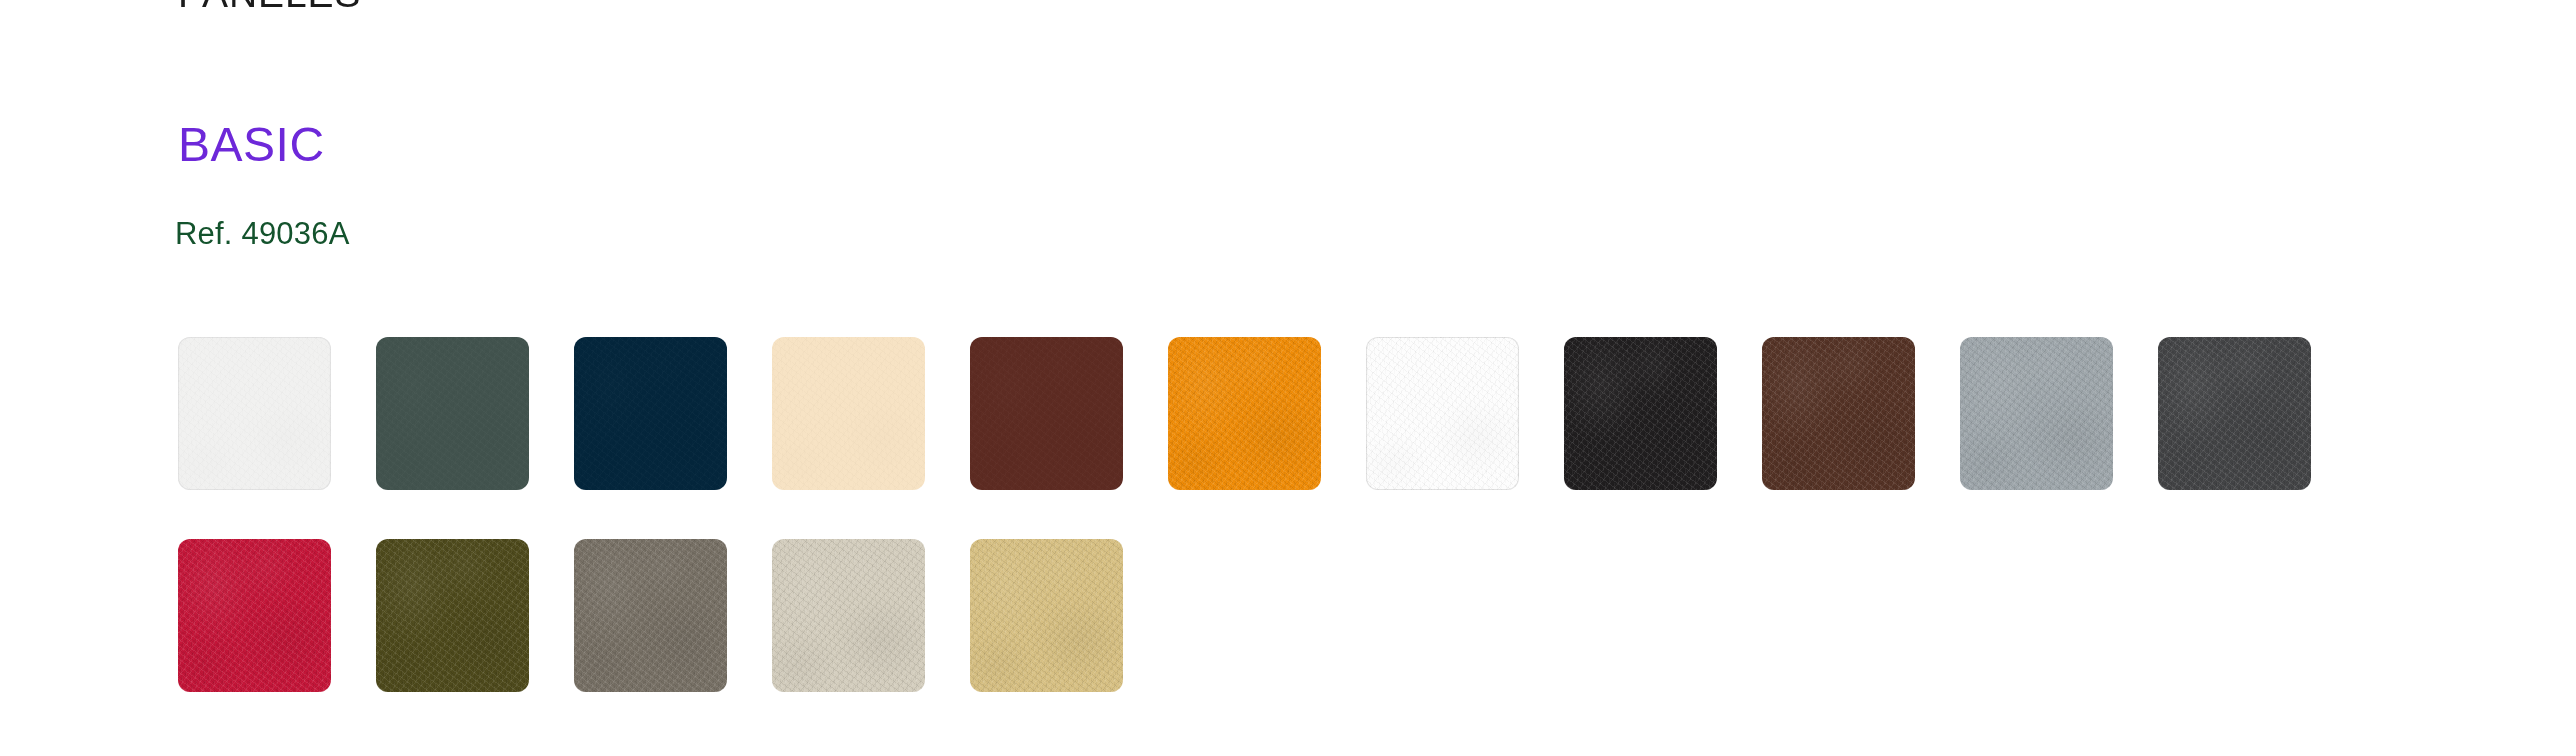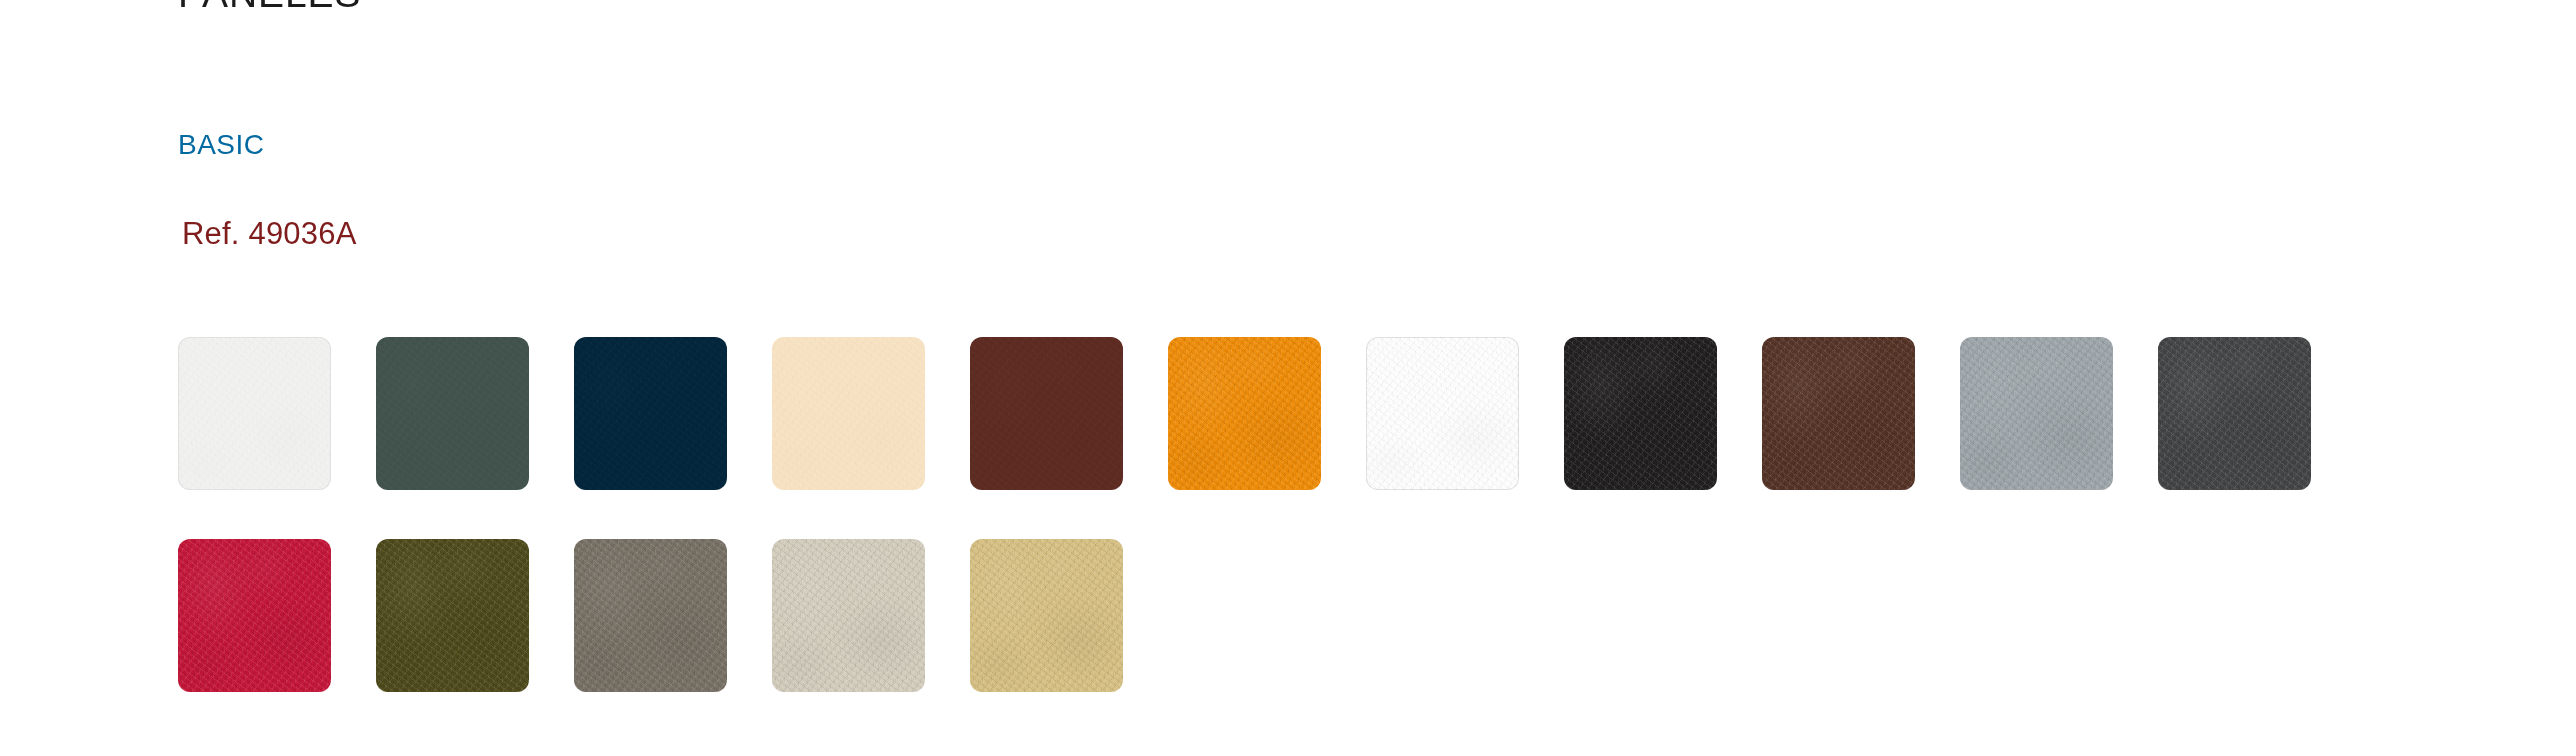--- a/index.html
+++ b/index.html
@@ -42,37 +42,37 @@
     position: absolute;
     left: 0;
     top: 0;
     width: 2576px;
   }
 
   .family-name {
     position: absolute;
     left: 178px;
     top: 124px;
-    font-size: 28px;
+    font-size: 48px;
     line-height: 42px;
     font-weight: 400;
     letter-spacing: 0.5px;
-    color: #0369a1;
+    color: #6d28d9;
     white-space: nowrap;
   }
 
   .family-ref {
     position: absolute;
-    left: 182px;
+    left: 175px;
     top: 216px;
     font-size: 31px;
     line-height: 36px;
     font-weight: 400;
     letter-spacing: 0.2px;
-    color: #7f1d1d;
+    color: #14532d;
     white-space: nowrap;
   }
 
   
   .swatch-grid {
     position: absolute;
     left: 178px;
     top: 337px;
     width: 2187px;
   }

